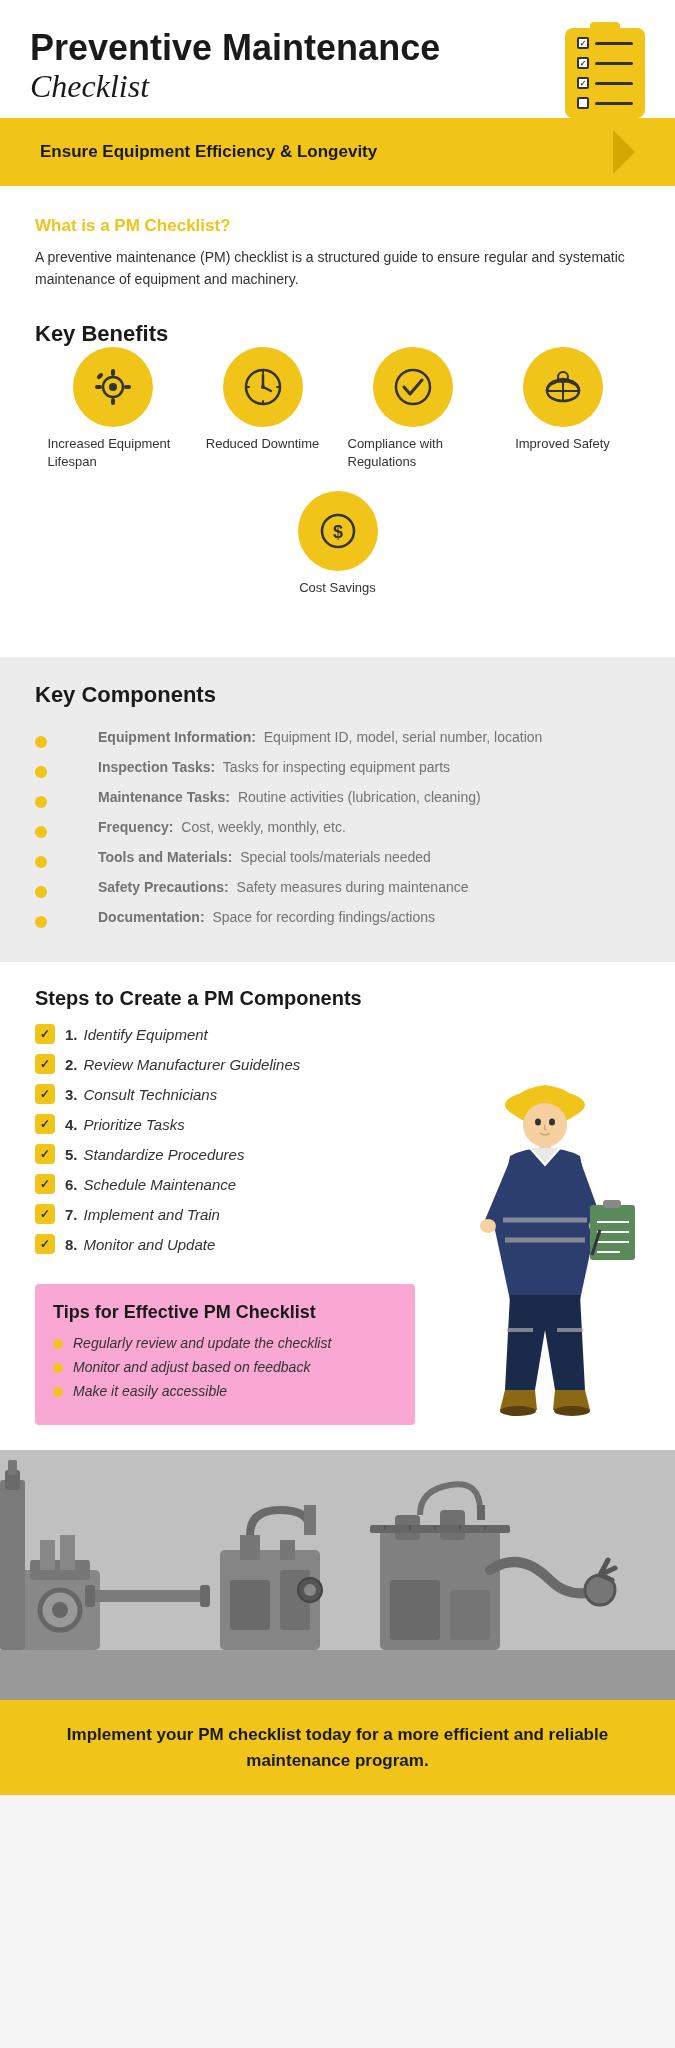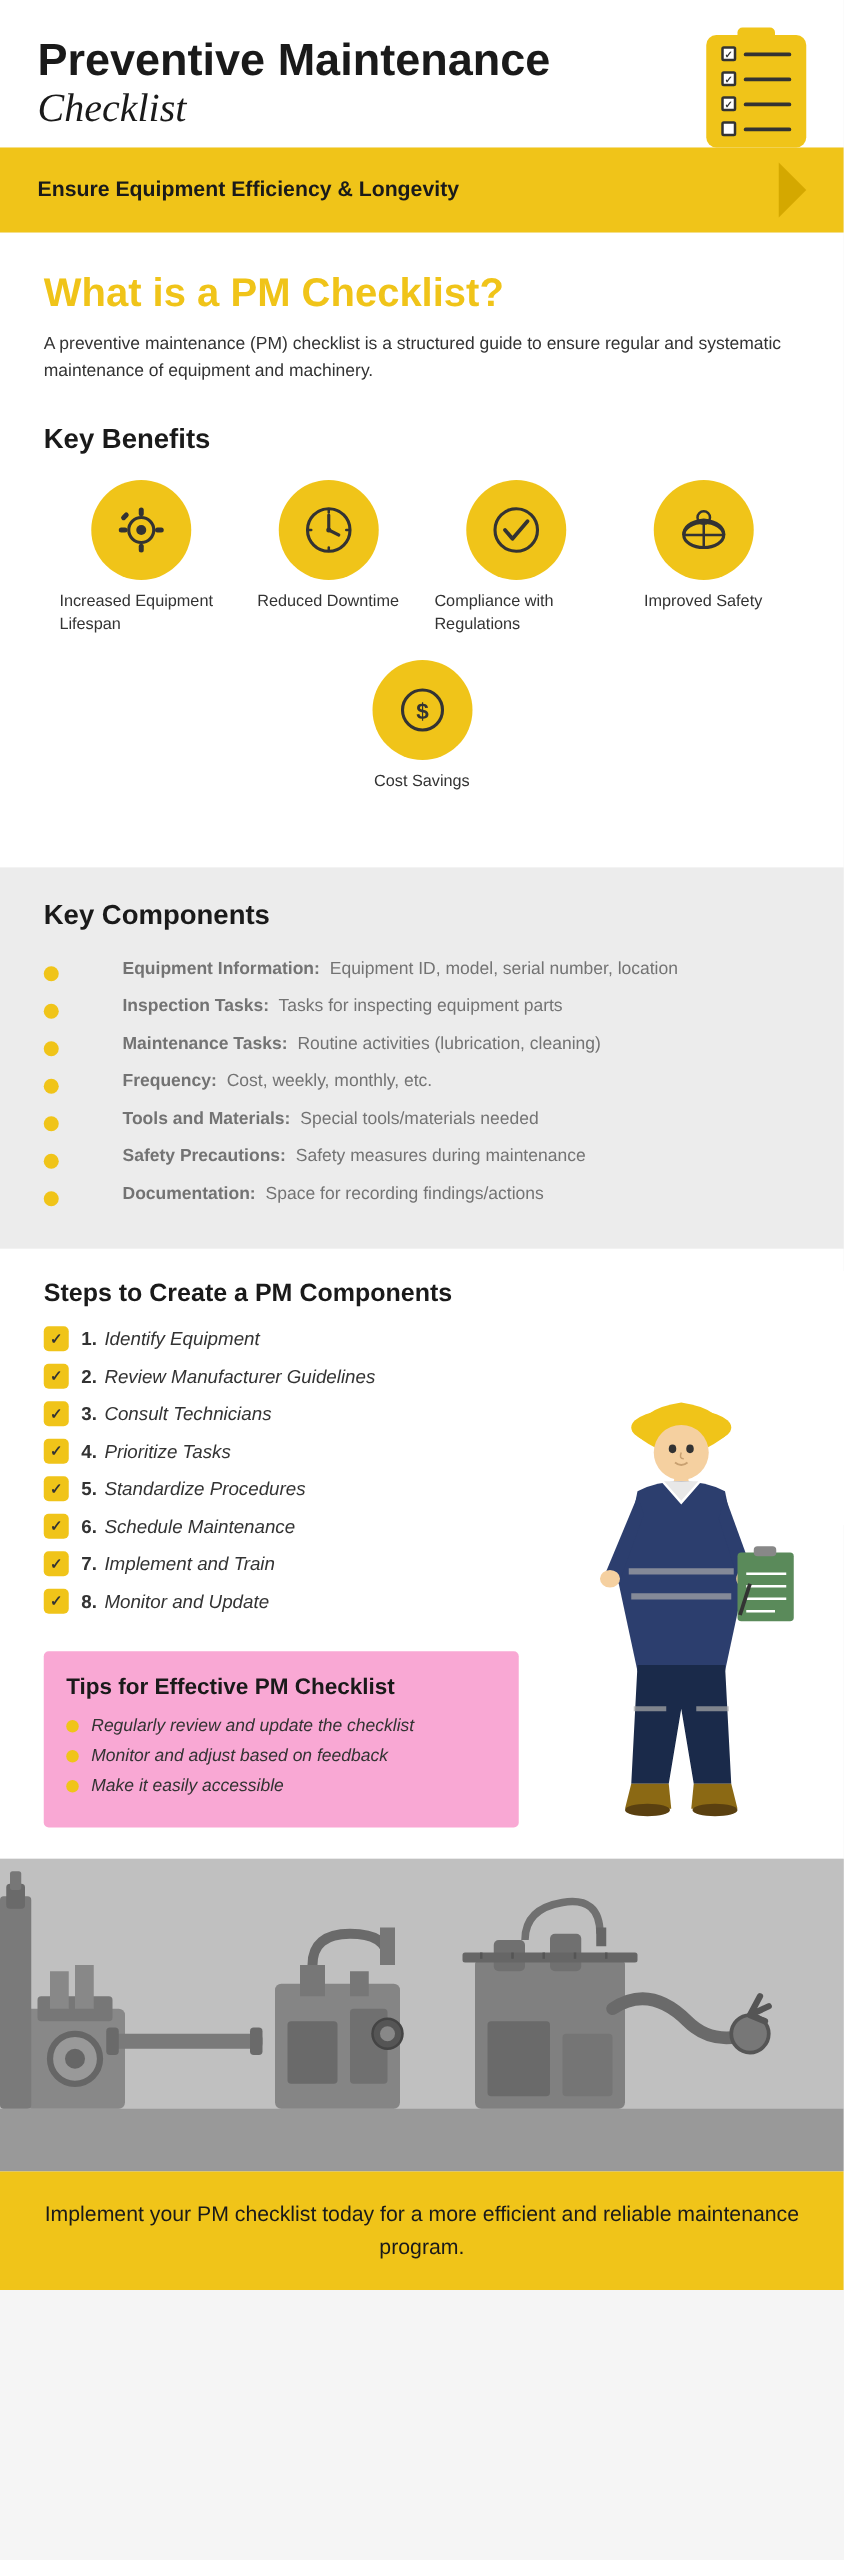--- a/index.html
+++ b/index.html
@@ -88,56 +88,55 @@
       font-size: 17px;
       font-weight: 800;
       color: #1a1a1a;
     }
     .banner-wrapper {
       position: relative;
       background: #f0c419;
       margin: 0;
     }
     .banner-inner {
-      padding: 12px 30px;
+      padding: 12px 40px;
       display: flex;
       align-items: center;
     }
 
     
     .main-content {
       background: #fff;
       padding: 30px 35px;
     }
 
     
     .section-what {
       margin-bottom: 30px;
     }
     .section-what h3 {
-      font-size: 32px;
+      font-size: 17px;
       font-weight: 800;
       color: #f0c419;
       margin-bottom: 10px;
     }
     .section-what p {
       font-size: 14px;
       color: #333;
       line-height: 1.6;
     }
 
     
     .section-benefits {
       margin-bottom: 30px;
     }
     .section-benefits h3 {
       font-size: 22px;
       font-weight: 800;
       color: #1a1a1a;
-      margin-bottom: 20px;
     }
     .benefits-grid {
       display: flex;
       flex-wrap: wrap;
       justify-content: center;
       gap: 20px;
     }
     .benefit-item {
       display: flex;
       flex-direction: column;
@@ -253,21 +252,21 @@
     }
 
     
     .footer {
       background: #f0c419;
       padding: 22px 35px;
       text-align: center;
     }
     .footer-text {
       font-size: 17px;
-      font-weight: 400;
+      font-weight: 700;
       color: #1a1a1a;
       line-height: 1.5;
     }
 
     .gray-section {
       background: #ececec;
     }
   </style>
 </head>
 <body>

